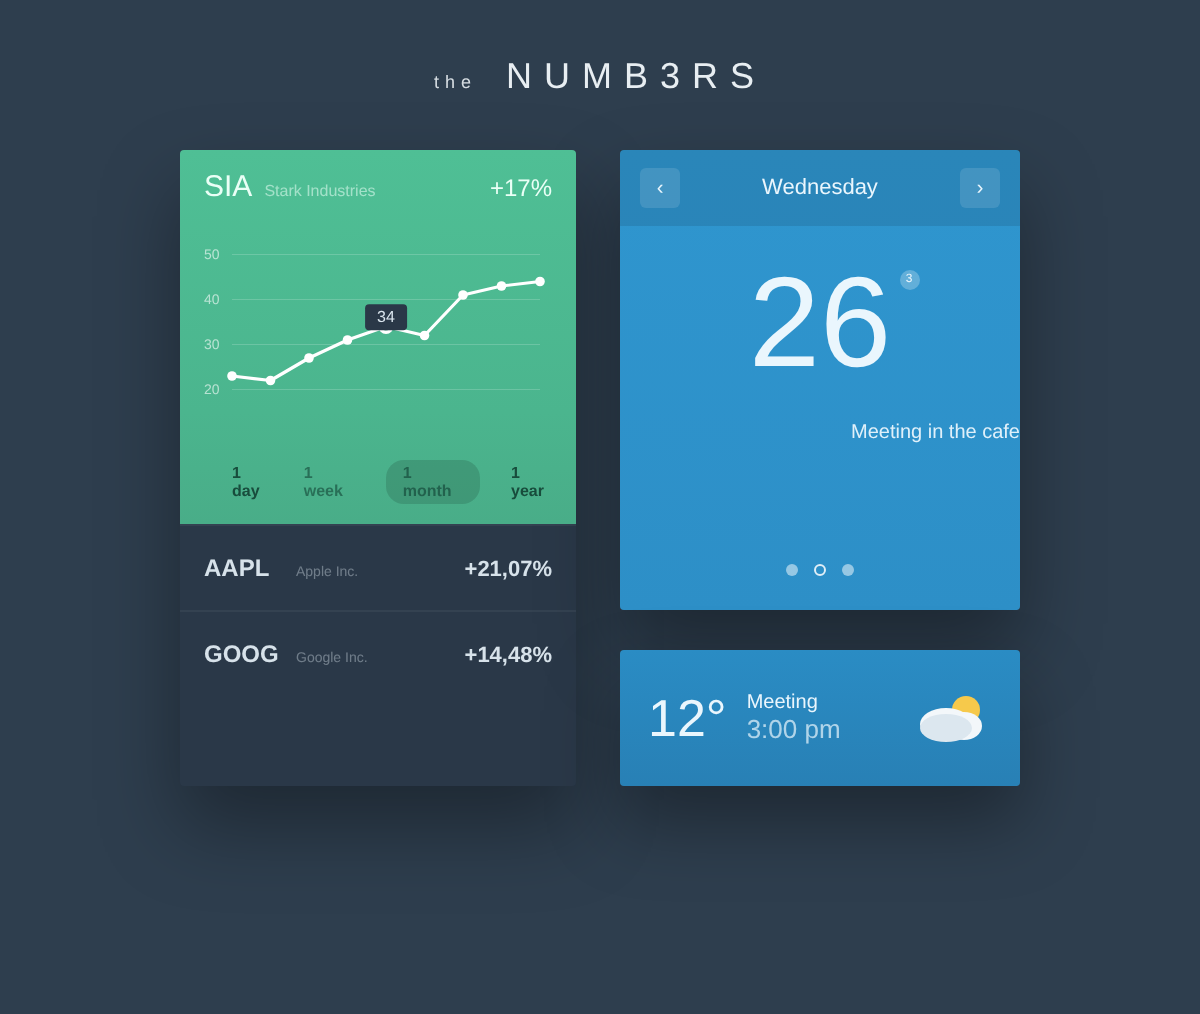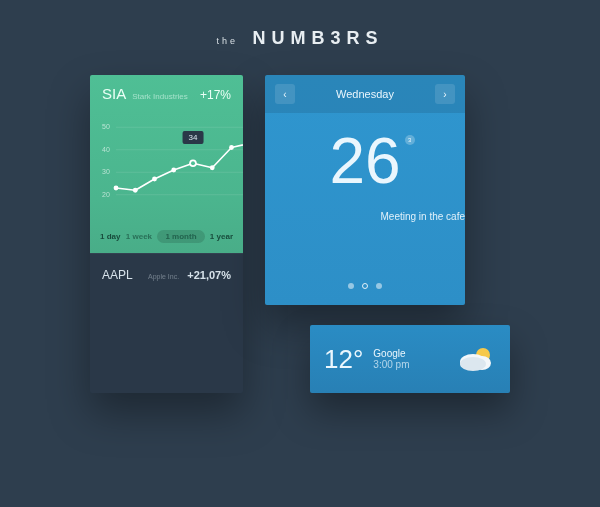--- a/index.html
+++ b/index.html
@@ -20,21 +20,21 @@
   }
   .title-small {
     font-size: 9px;
     margin-right: 4px;
     letter-spacing: 3px;
     opacity: 0.9;
     text-align: right;
   }
   .title-big {
     font-size: 18px;
-    font-weight: 700;
+    font-weight: 400;
   }
 
   .workspace {
     display: flex;
     gap: 22px;
     padding: 26px 90px 0 90px;
   }
 
   
   .stock-card {
@@ -82,38 +82,38 @@
     border-top-color:#2a3848;
   }
 
   .range-bar {
     display: flex;
     justify-content: space-between;
     align-items: center;
     padding: 6px 10px 10px 10px;
     font-size: 8px;
   }
-  .range-item { color: #1e5a47; opacity: 0.75; font-weight:600; cursor:pointer; }
+  .range-item { color: #1e5a47; opacity: 0.75; font-weight:600; cursor:pointer;margin-left:16px; }
   .range-item.sel {
     background: rgba(30,70,55,0.25);
     padding: 2px 8px;
     border-radius: 9px;
     opacity: 0.9;
   }
   .range-item.bold { color:#184c3c; opacity:1; }
 
   .stock-list { }
   .stock-row {
     display: flex;
     align-items: baseline;
     padding: 14px 12px;
     border-top: 1px solid rgba(255,255,255,0.05);
     color: #d7e2ea;
   }
-  .stock-row .r-tkr { font-size: 12px; font-weight:400; width: 46px; }
+  .stock-row .r-tkr { font-size: 12px; font-weight:700; width: 46px; }
   .stock-row .r-co  { font-size: 7px; opacity: 0.4; flex:1; }
   .stock-row .r-pct { font-size: 11px; font-weight:600; }
 
   
   .right-col { display: flex; flex-direction: column; gap: 20px; }
 
   .calendar-card {
     width: 200px;
     height: 230px;
     background: linear-gradient(180deg, #2f96cf 0%, #2d8fc7 100%);
@@ -162,26 +162,25 @@
     width: 200px;
     height: 68px;
     background: linear-gradient(180deg, #2a8cc4 0%, #2880b5 100%);
     border-radius: 2px;
     color:#eaf6fd;
     box-shadow: 0 18px 36px rgba(0,0,0,0.35);
     display:flex;
     align-items:center;
     padding: 0 14px;
     gap:10px;
-    margin-left:45px;
   }
   .temp { font-size:26px; font-weight:100; }
   .wcol { display:flex; flex-direction:column; }
   .city { font-size:10px; }
-  .wtime { font-size:10px; opacity:0.7; }
+  .wtime { font-size:13px; opacity:0.7; }
   .wicon { margin-left:auto; }
 
   svg { display:block; }
 </style>
 </head>
 <body>
 
 <div class="title-wrap">
   <span class="title-small">the</span>
   <span class="title-big">NUMB3RS</span>
@@ -214,39 +213,44 @@
             <circle cx="35.25" cy="80.25" r="2.4" fill="#ffffff"></circle>
             <circle cx="54.5" cy="69" r="2.4" fill="#ffffff"></circle>
             <circle cx="73.75" cy="60" r="2.4" fill="#ffffff"></circle>
             <circle cx="93" cy="53.25" r="3.8" fill="#ffffff"></circle>
             <circle cx="93" cy="53.25" r="2" fill="#4fbf95"></circle>
             <circle cx="112.25" cy="57.74999999999999" r="2.4" fill="#ffffff"></circle>
             <circle cx="131.5" cy="37.5" r="2.4" fill="#ffffff"></circle>
             <circle cx="150.75" cy="33" r="2.4" fill="#ffffff"></circle>
             <circle cx="170" cy="30.750000000000004" r="2.4" fill="#ffffff"></circle>
           </svg>
-        <div class="callout" id="chart-callout" style="left: 103px; top: 42px;">
+        <div class="callout" id="chart-callout" style="left: 103px; top: 63px;">
           <span>34</span>
         </div>
       </div>
 
       <div class="range-bar" id="range-bar">
           <span class="range-item bold">1 day</span>
           <span class="range-item">1 week</span>
           <span class="range-item sel">1 month</span>
           <span class="range-item bold">1 year</span>
         </div>
     </div>
 
     <div class="stock-list" id="stock-list">
         <div class="stock-row">
           <span class="r-tkr">AAPL</span>
           <span class="r-co">Apple Inc.</span>
           <span class="r-pct">+21,07%</span>
         </div>
+        <div class="stock-row">
+          <span class="r-tkr">GOOG</span>
+          <span class="r-co">Google Inc.</span>
+          <span class="r-pct">+14,48%</span>
+        </div>
       </div>
   </div>
 
   <div class="right-col">
 
     <div class="calendar-card">
       <div class="cal-head">
         <div class="nav-btn">
           <span>‹</span>
         </div>
@@ -261,21 +265,21 @@
           <span class="notif-dot">3</span>
         </div>
         <div class="event">Meeting in the cafe</div>
       </div>
       <div class="dots" id="cal-dots"><span class="dot"></span><span class="dot ring"></span><span class="dot"></span></div>
     </div>
 
     <div class="weather-card">
       <span class="temp">12°</span>
       <div class="wcol">
-        <span class="city">Google</span>
+        <span class="city">Meeting</span>
         <span class="wtime">3:00 pm</span>
       </div>
       <span class="wicon">
         <svg width="40" height="30" viewBox="0 0 40 30">
           <circle cx="27" cy="11" r="7" fill="#f6c94b"></circle>
           <ellipse cx="17" cy="18" rx="13" ry="8" fill="#f3f7fa"></ellipse>
           <ellipse cx="26" cy="19" rx="9" ry="7" fill="#f3f7fa"></ellipse>
           <ellipse cx="17" cy="20" rx="13" ry="7" fill="#dce7ef"></ellipse>
         </svg>
       </span>

